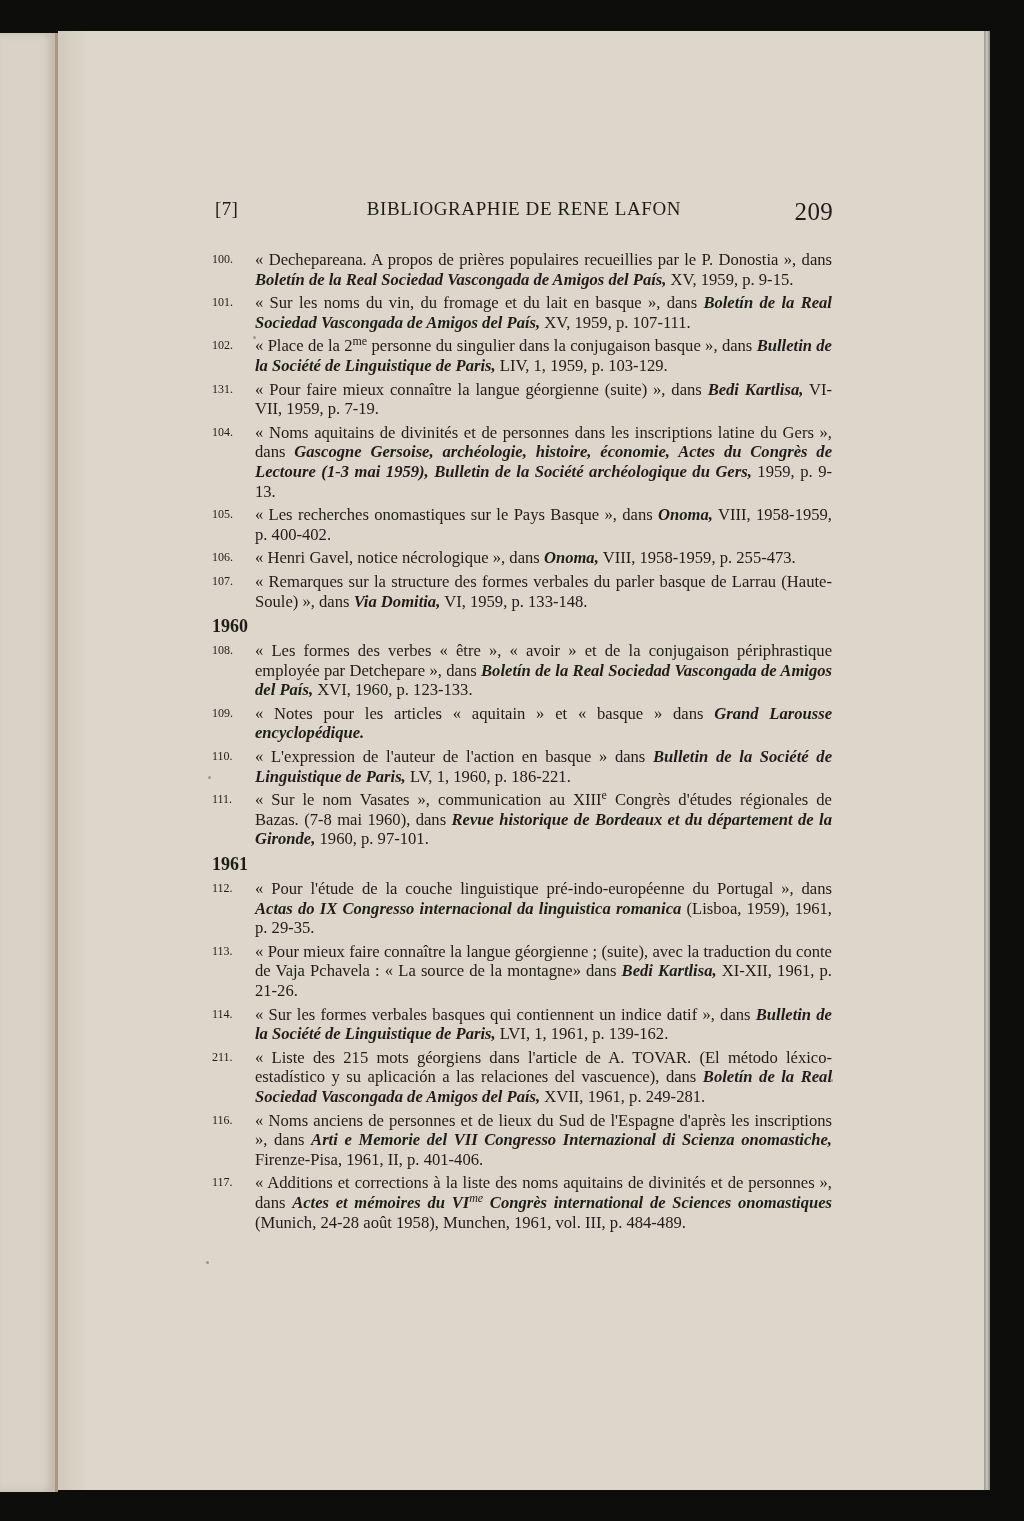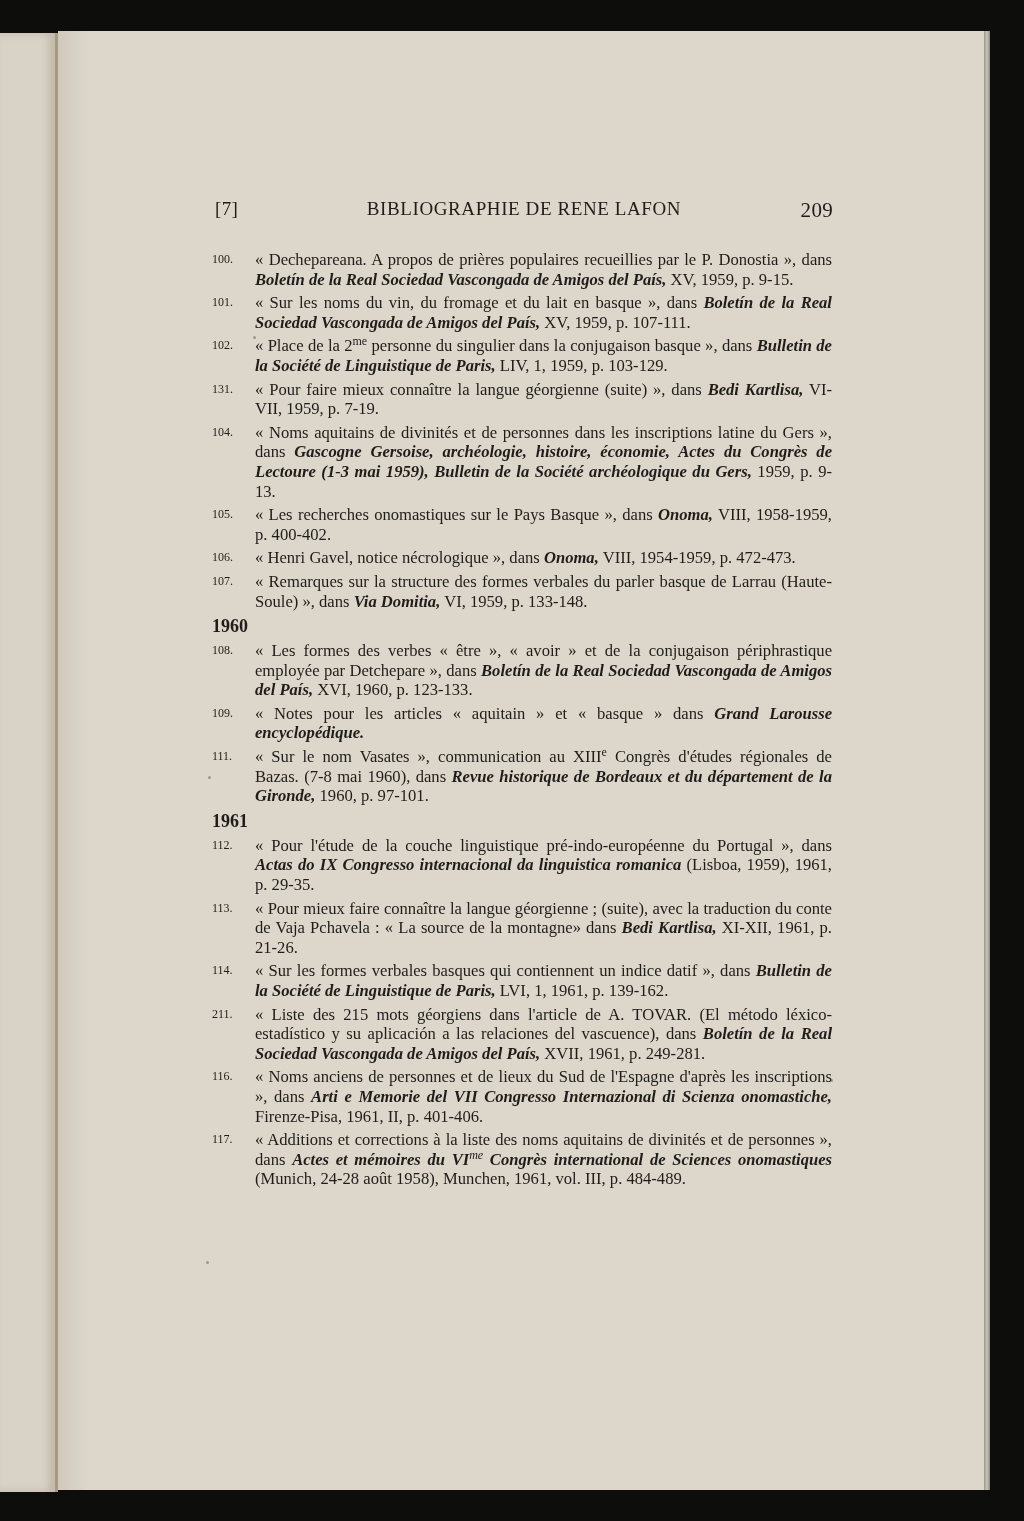--- a/index.html
+++ b/index.html
@@ -53,21 +53,21 @@
       position: absolute;
       top: 198px;
       left: 215px;
       width: 618px;
       height: 26px;
       font-size: 19px;
       letter-spacing: 0.3px;
     }
     .running-head .folio-left { position: absolute; left: 0; top: 0; }
     .running-head .title { position: absolute; left: 0; right: 0; text-align: center; top: 0; letter-spacing: 0.6px; }
-    .running-head .folio-right { position: absolute; right: 0; top: 0; font-size: 21px; }
+    .running-head .folio-right { position: absolute; right: 0; top: 0; font-size: 25px; }
 
     .content {
       position: absolute;
       top: 250px;
       left: 212px;
       width: 620px;
       font-size: 16.6px;
       line-height: 19.6px;
     }
     .entry {
@@ -117,25 +117,26 @@
   <span class="folio-right">209</span>
 </div>
 
 <div class="content" id="content">
     <div class="entry"><span class="num">100.</span><span><span>« Dechepareana. A propos de prières populaires recueillies par le P. Donostia », dans </span><i>Boletín de la Real Sociedad Vascongada de Amigos del País,</i><span> XV, 1959, p. 9-15.</span></span></div>
     <div class="entry"><span class="num">101.</span><span><span>« Sur les noms du vin, du fromage et du lait en basque », dans </span><i>Boletín de la Real Sociedad Vascongada de Amigos del País,</i><span> XV, 1959, p. 107-111.</span></span></div>
     <div class="entry"><span class="num">102.</span><span><span>« Place de la 2</span><sup>me</sup><span> personne du singulier dans la conjugaison basque », dans </span><i>Bulletin de la Société de Linguistique de Paris,</i><span> LIV, 1, 1959, p. 103-129.</span></span></div>
     <div class="entry"><span class="num">131.</span><span><span>« Pour faire mieux connaître la langue géorgienne (suite) », dans </span><i>Bedi Kartlisa,</i><span> VI-VII, 1959, p. 7-19.</span></span></div>
     <div class="entry"><span class="num">104.</span><span><span>« Noms aquitains de divinités et de personnes dans les inscriptions latine du Gers », dans </span><i>Gascogne Gersoise, archéologie, histoire, économie, Actes du Congrès de Lectoure (1-3 mai 1959), Bulletin de la Société archéologique du Gers,</i><span> 1959, p. 9-13.</span></span></div>
     <div class="entry"><span class="num">105.</span><span><span>« Les recherches onomastiques sur le Pays Basque », dans </span><i>Onoma,</i><span> VIII, 1958-1959, p. 400-402.</span></span></div>
-    <div class="entry"><span class="num">106.</span><span><span>« Henri Gavel, notice nécrologique », dans </span><i>Onoma,</i><span> VIII, 1954-1959, p. 472-473.</span></span></div>
+    <div class="entry"><span class="num">106.</span><span><span>« Henri Gavel, notice nécrologique », dans </span><i>Onoma,</i><span> VIII, 1958-1959, p. 255-473.</span></span></div>
     <div class="entry"><span class="num">107.</span><span><span>« Remarques sur la structure des formes verbales du parler basque de Larrau (Haute-Soule) », dans </span><i>Via Domitia,</i><span> VI, 1959, p. 133-148.</span></span></div>
     <div class="year">1960</div>
     <div class="entry"><span class="num">108.</span><span><span>« Les formes des verbes « être », « avoir » et de la conjugaison périphrastique employée par Detchepare », dans </span><i>Boletín de la Real Sociedad Vascongada de Amigos del País,</i><span> XVI, 1960, p. 123-133.</span></span></div>
     <div class="entry"><span class="num">109.</span><span><span>« Notes pour les articles « aquitain » et « basque » dans </span><i>Grand Larousse encyclopédique.</i></span></div>
+    <div class="entry"><span class="num">110.</span><span><span>« L'expression de l'auteur de l'action en basque » dans </span><i>Bulletin de la Société de Linguistique de Paris,</i><span> LV, 1, 1960, p. 186-221.</span></span></div>
     <div class="entry"><span class="num">111.</span><span><span>« Sur le nom Vasates », communication au XIII</span><sup>e</sup><span> Congrès d'études régionales de Bazas. (7-8 mai 1960), dans </span><i>Revue historique de Bordeaux et du département de la Gironde,</i><span> 1960, p. 97-101.</span></span></div>
     <div class="year">1961</div>
     <div class="entry"><span class="num">112.</span><span><span>« Pour l'étude de la couche linguistique pré-indo-européenne du Portugal », dans </span><i>Actas do IX Congresso internacional da linguistica romanica</i><span> (Lisboa, 1959), 1961, p. 29-35.</span></span></div>
     <div class="entry"><span class="num">113.</span><span><span>« Pour mieux faire connaître la langue géorgienne ; (suite), avec la traduction du conte de Vaja Pchavela : « La source de la montagne» dans </span><i>Bedi Kartlisa,</i><span> XI-XII, 1961, p. 21-26.</span></span></div>
     <div class="entry"><span class="num">114.</span><span><span>« Sur les formes verbales basques qui contiennent un indice datif », dans </span><i>Bulletin de la Société de Linguistique de Paris,</i><span> LVI, 1, 1961, p. 139-162.</span></span></div>
     <div class="entry"><span class="num">211.</span><span><span>« Liste des 215 mots géorgiens dans l'article de A. TOVAR. (El método léxico-estadístico y su aplicación a las relaciones del vascuence), dans </span><i>Boletín de la Real Sociedad Vascongada de Amigos del País,</i><span> XVII, 1961, p. 249-281.</span></span></div>
     <div class="entry"><span class="num">116.</span><span><span>« Noms anciens de personnes et de lieux du Sud de l'Espagne d'après les inscriptions », dans </span><i>Arti e Memorie del VII Congresso Internazional di Scienza onomastiche,</i><span> Firenze-Pisa, 1961, II, p. 401-406.</span></span></div>
     <div class="entry"><span class="num">117.</span><span><span>« Additions et corrections à la liste des noms aquitains de divinités et de personnes », dans </span><i>Actes et mémoires du VI</i><sup style="font-style: italic;">me</sup><i> Congrès international de Sciences onomastiques</i><span> (Munich, 24-28 août 1958), Munchen, 1961, vol. III, p. 484-489.</span></span></div>
   </div>
 

